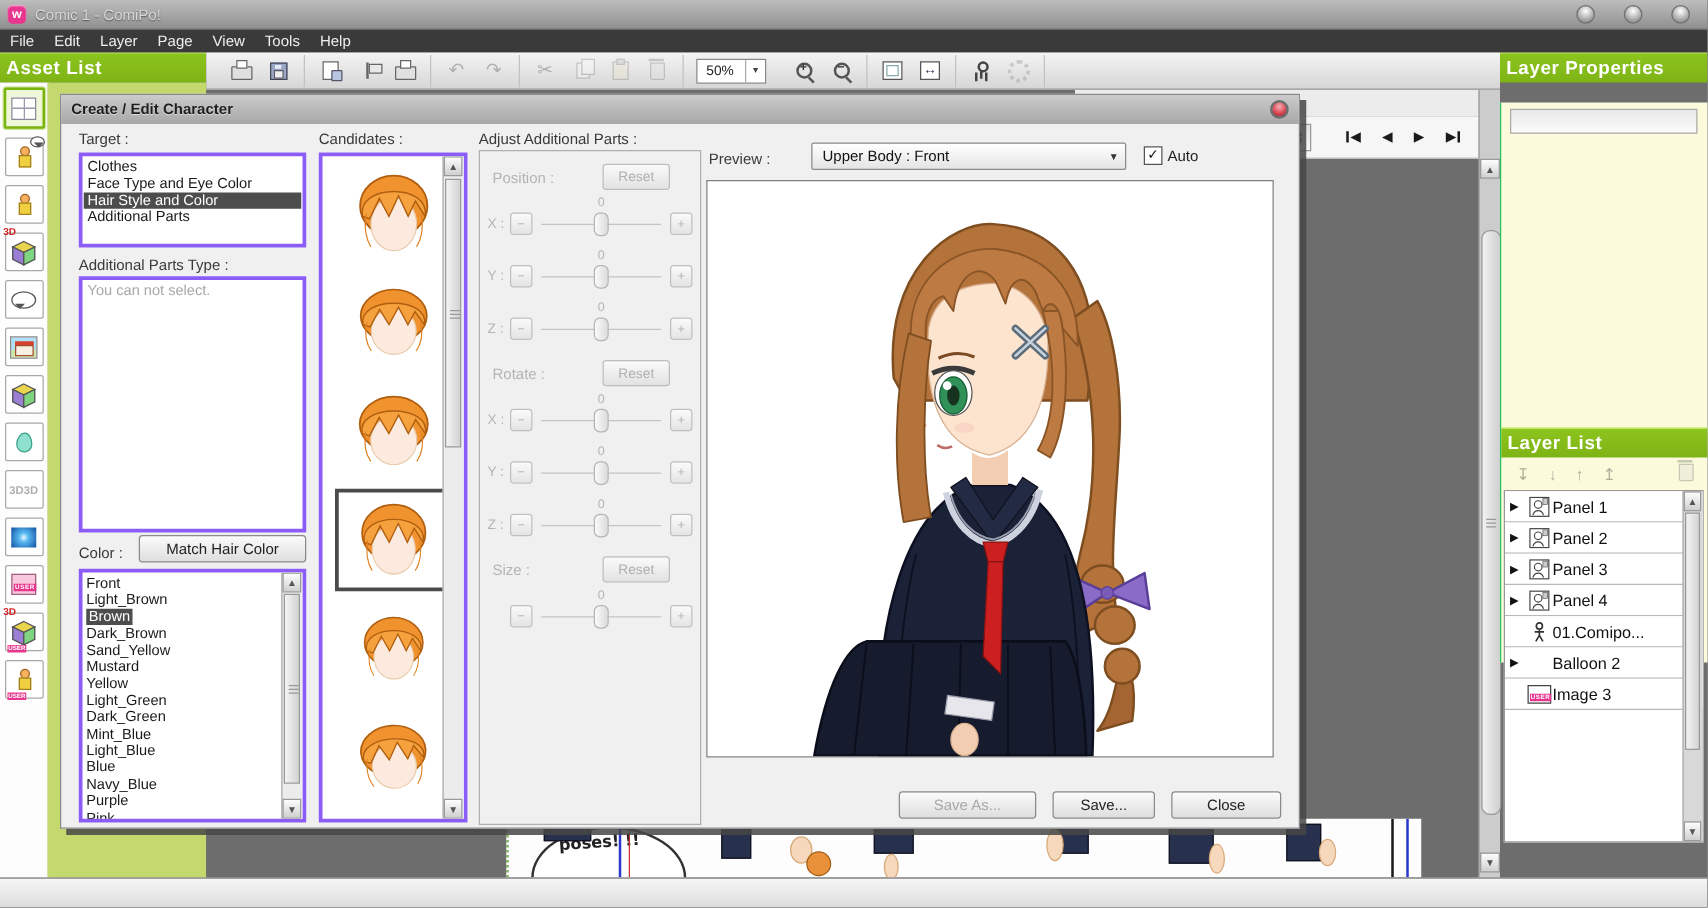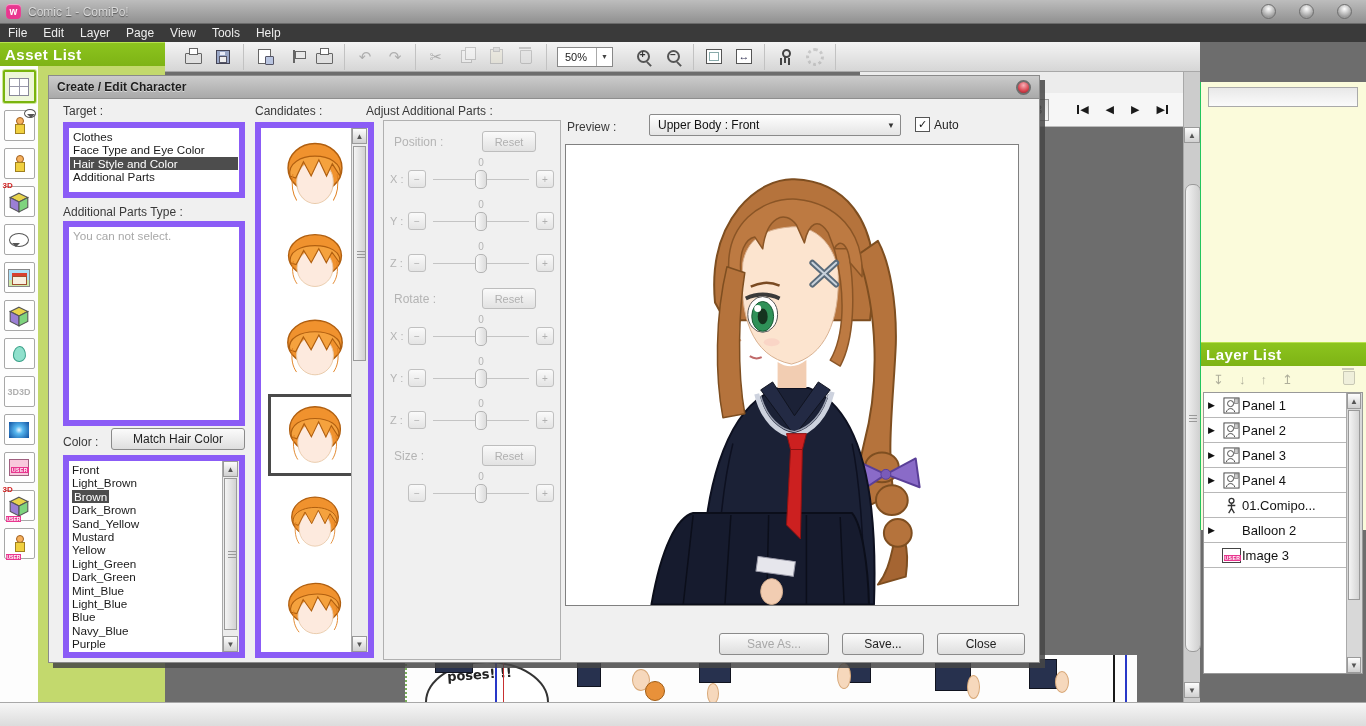--- a/index.html
+++ b/index.html
@@ -144,21 +144,21 @@
   
   #dialog{left:48px;top:75px;width:992px;height:588px;background:#f0f0f0;
     border:1px solid #8a8a8a;box-shadow:5px 5px 0 rgba(70,70,70,.85);box-sizing:border-box;z-index:50}
   #dlg-title{height:22px;background:linear-gradient(#cbcbcb,#a9a9a9);border-bottom:1px solid #8e8e8e;
     display:flex;align-items:center;padding:0 8px}
   #dlg-title span{font-size:12px;font-weight:bold;color:#1d1d1d;text-shadow:0 1px 0 #ddd}
   #dlg-close{margin-left:auto;width:15px;height:15px;border-radius:50%;border:2px solid #6e6e6e;
     background:radial-gradient(circle at 50% 30%,#f8b0b8,#d8434e 60%,#8e1e28);box-sizing:border-box}
   #dlg-body{position:absolute;left:0;top:22px;right:0;bottom:0}
   .lab{position:absolute;font-size:12px;color:#3a3a3a}
-  .listbox{position:absolute;background:#fff;border:6px solid #8b5cf6;box-sizing:border-box;overflow:hidden}
+  .listbox{position:absolute;background:#fff;border:3px solid #8b5cf6;box-sizing:border-box;overflow:hidden}
   .lb-item{font-size:11.7px;color:#1a1a1a;padding:0 3px;line-height:13.4px;white-space:nowrap}
   .lb-item.sel{background:var(--selection-dark);color:#fff}
   .lb-item .seltxt{background:var(--selection-dark);color:#fff;padding:0 2px}
   .ghost{color:#a8a8a8;font-size:11.7px;padding:2px 4px}
   .vscroll-in{position:absolute;right:0;top:0;bottom:0;width:16px;background:#ececec;border-left:1px solid #aaa}
   .btn{background:linear-gradient(#fbfbfb,#dedede);border:1px solid #8a8a8a;border-radius:3px;
     font-size:12px;color:#222;display:flex;align-items:center;justify-content:center;box-sizing:border-box;
     font-family:"Liberation Sans",sans-serif}
   .btn.disabled{color:#a8a8a8}
   
@@ -286,20 +286,21 @@
       </div>
       <div class="tb-group">
         <span class="tbi">
           <i class="mi mi-pose"></i>
         </span>
         <span class="tbi disabled">
           <i class="mi mi-gear"></i>
         </span>
       </div>
     </div>
+  <div id="lp-header" class="abs panel-header">Layer Properties</div>
 
   <div id="iconstrip" class="abs">
       <div class="side-icon selected">
         <span class="g-grid"></span>
       </div>
       <div class="side-icon">
         <span class="g-person"></span>
         <span class="g-balloon" style="position:absolute;right:-2px;top:-2px;width:10px;height:7px"></span>
       </div>
       <div class="side-icon">
@@ -589,21 +590,21 @@
               <svg viewBox="0 0 90 80" style="transform: scale(1, 0.92) rotate(-4deg);">
                 <ellipse cx="45" cy="34" rx="28" ry="24" fill="#f0922e" stroke="#b05f10" stroke-width="1.5"></ellipse>
                 <ellipse cx="45" cy="48" rx="19" ry="21" fill="#fdeade" stroke="#e8c9a8"></ellipse>
                 <path d="M19,42 C14,16 76,16 71,42 L63,30 L57,42 L49,26 L41,42 L33,28 L25,44 Z" fill="#f5a23e" stroke="#b05f10" stroke-width="1.2"></path>
                 <path d="M22,40 C20,52 22,60 26,66 M68,40 C70,52 68,60 64,66" stroke="#e08020" fill="none"></path>
               </svg>
             </div>
           </div>
       </div>
 
-      <span class="lab" style="left:317px;top:6px">Adjust Additional Parts :</span>
+      <span class="lab" style="left:334px;top:6px">Adjust Additional Parts :</span>
       <div id="adjust-box" style="left:334px;top:22px;width:176px;height:538px">
           <div class="adj-head">
             <span class="adj-label">Position :</span>
             <span class="reset-btn">Reset</span>
           </div>
           <div class="adj-row">
             <span class="axis">X :</span>
             <span class="mini-btn">−</span>
             <span class="track">
               <span class="sl-val">0</span>

